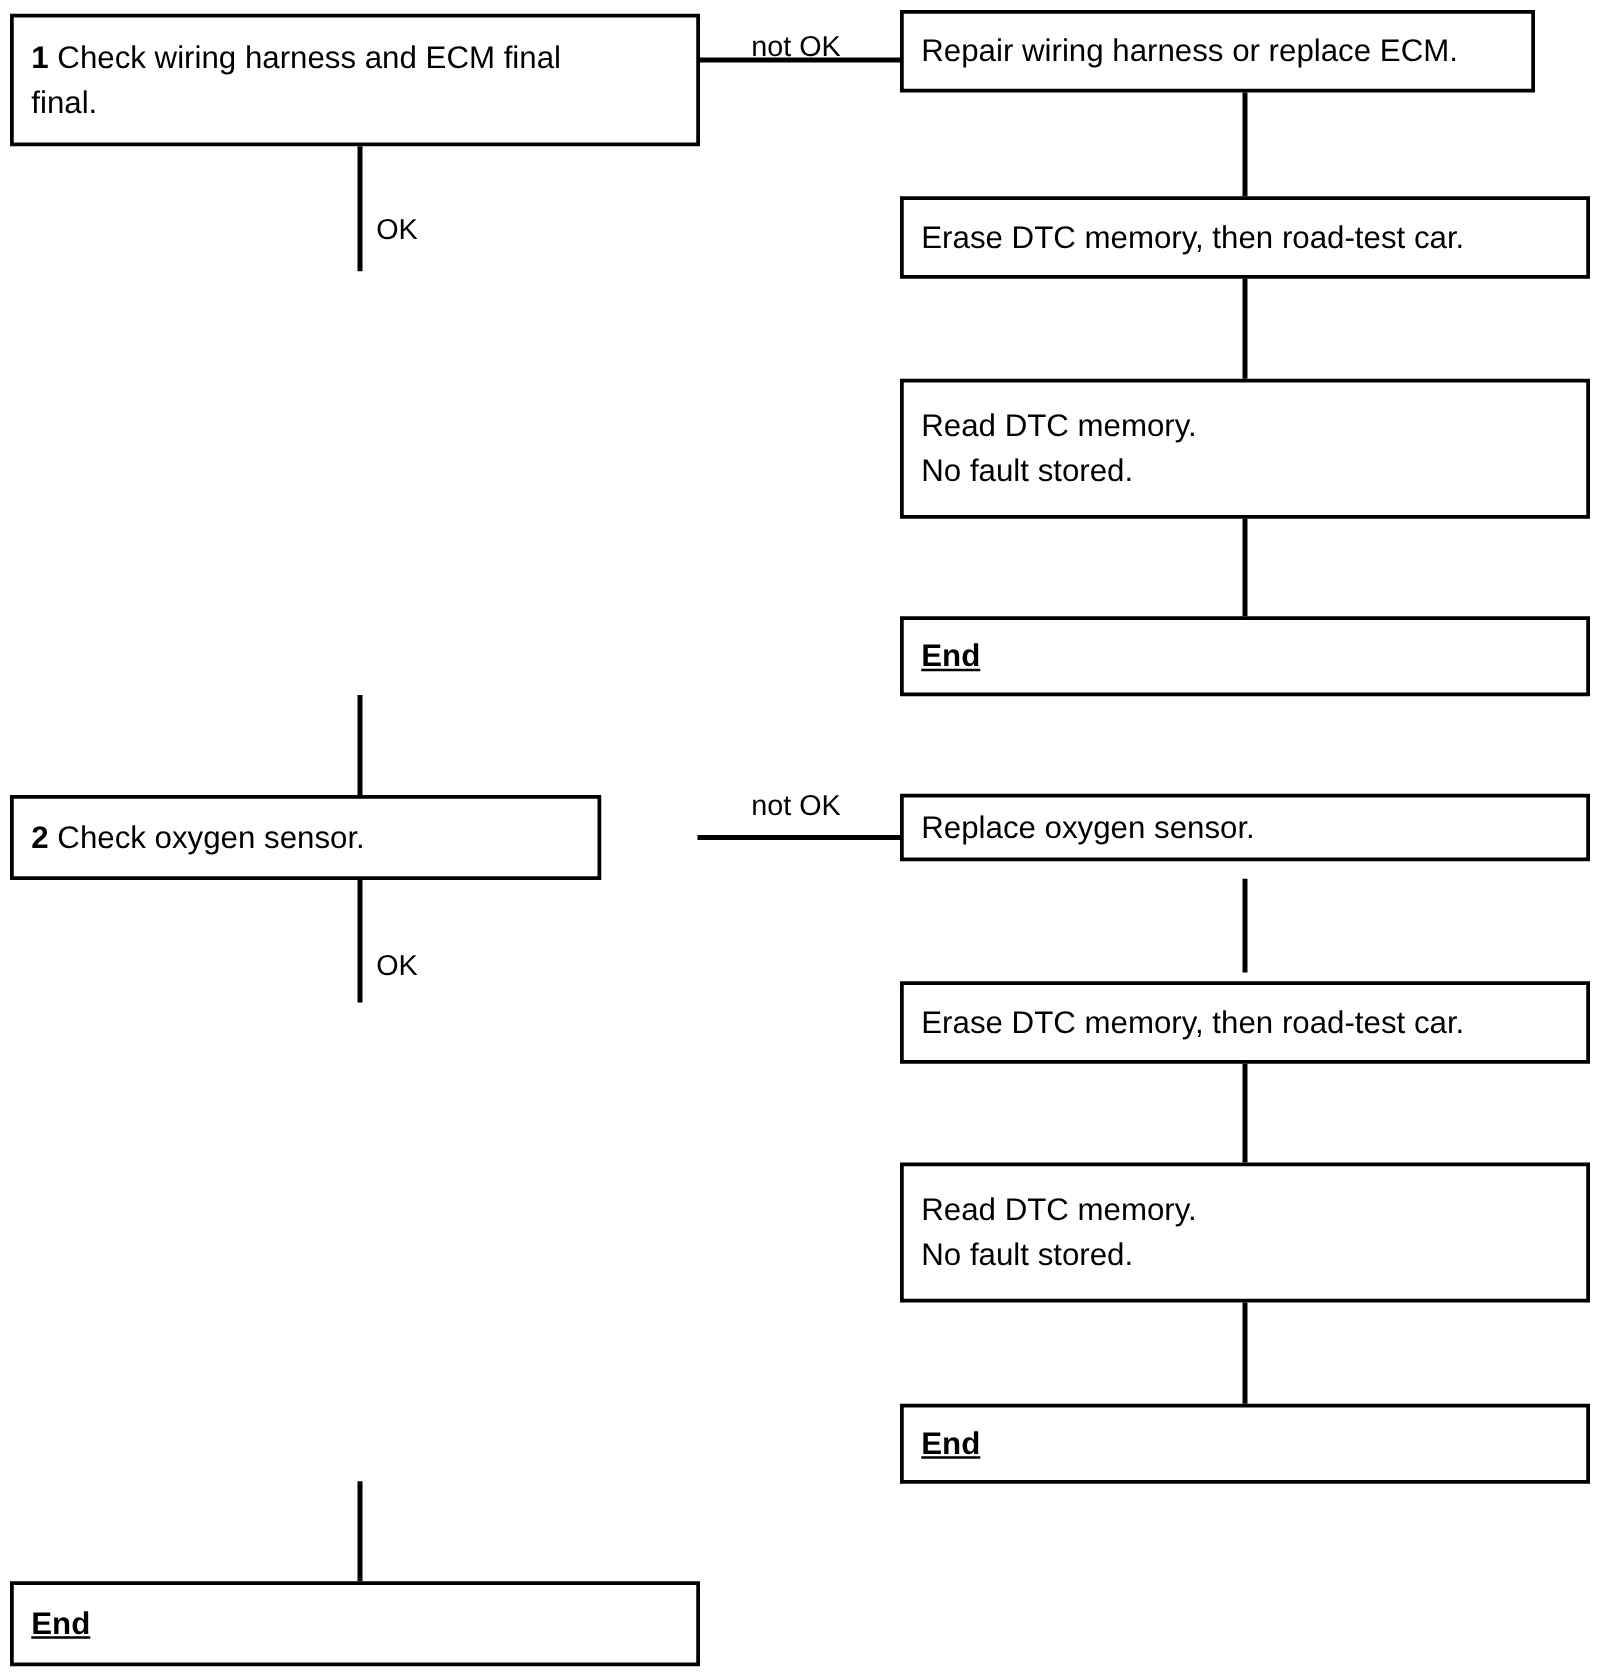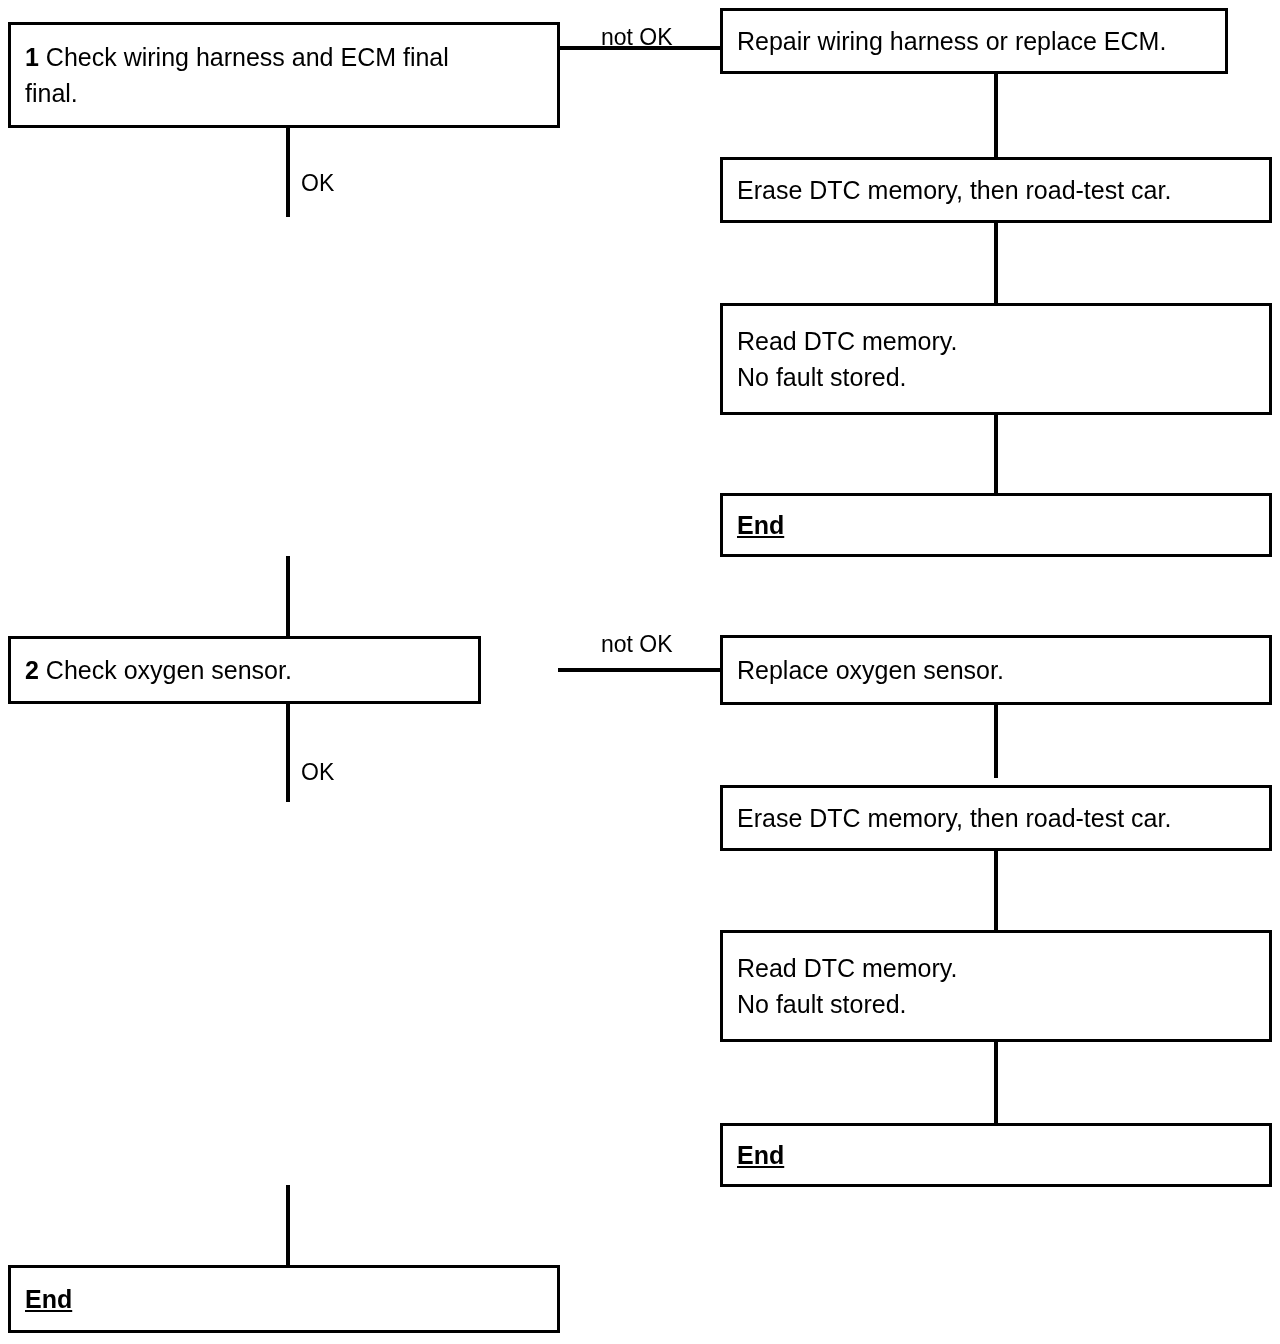--- a/index.html
+++ b/index.html
@@ -53,21 +53,21 @@
     white-space: nowrap;
     z-index: 3;
     margin-top: 12px;
   }
 </style>
 </head>
 <body>
 
 <div id="canvas">
 
-  <div class="node" style="left:8px; top:22px; width:552px; height:106px;">
+  <div class="node" style="left:8px; top:11px; width:552px; height:106px;">
     <div class="line"><span class="step">1</span> <span>Check wiring harness and ECM final</span></div>
     <div class="line">final.</div>
   </div>
 
   <div class="connector" style="left:558px; top:46px; width:165px; height:4px;"></div>
   <div class="edge-label" style="left:601px; top:12px;">not OK</div>
 
   <div class="connector" style="left:286px; top:115px; width:4px; height:102px;"></div>
   <div class="edge-label" style="left:301px; top:158px;">OK</div>
   <div class="connector" style="left:286px; top:556px; width:4px; height:84px;"></div>
@@ -99,21 +99,21 @@
     <div class="line"><span class="step">2</span> <span>Check oxygen sensor.</span></div>
   </div>
 
   <div class="connector" style="left:558px; top:668px; width:165px; height:4px;"></div>
   <div class="edge-label" style="left:601px; top:619px;">not OK</div>
 
   <div class="connector" style="left:286px; top:702px; width:4px; height:100px;"></div>
   <div class="edge-label" style="left:301px; top:747px;">OK</div>
   <div class="connector" style="left:286px; top:1185px; width:4px; height:82px;"></div>
 
-  <div class="node" style="left:720px; top:635px; width:552px; height:70px;">
+  <div class="node" style="left:720px; top:635px; width:552px; height:54px;">
     <div class="line">Replace oxygen sensor.</div>
   </div>
 
   <div class="connector" style="left:994px; top:703px; width:4px; height:75px;"></div>
 
   <div class="node" style="left:720px; top:785px; width:552px; height:66px;">
     <div class="line">Erase DTC memory, then road-test car.</div>
   </div>
 
   <div class="connector" style="left:994px; top:849px; width:4px; height:83px;"></div>

